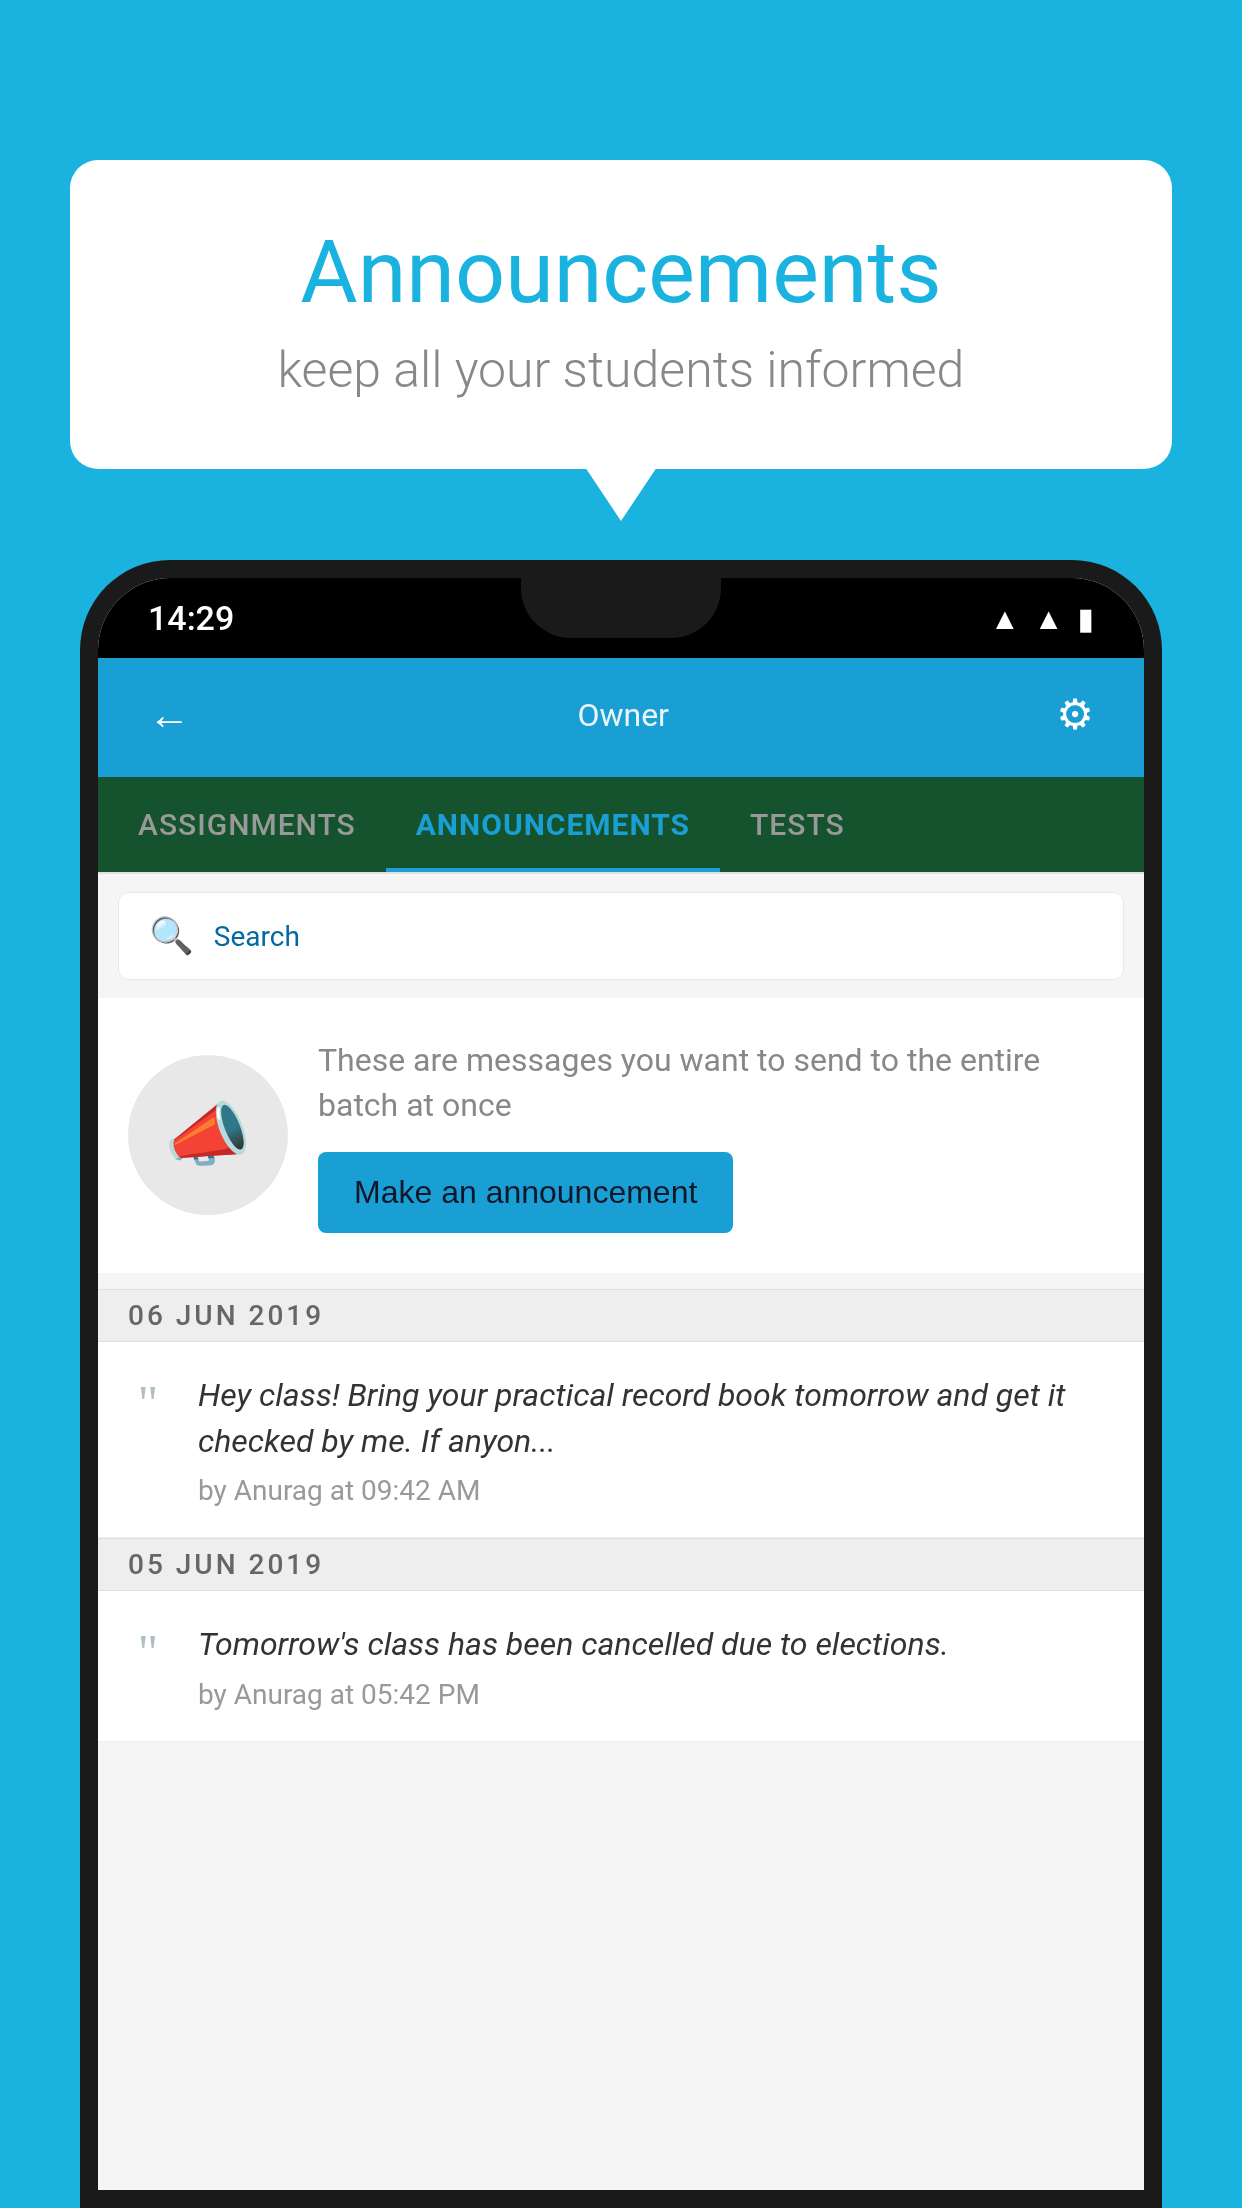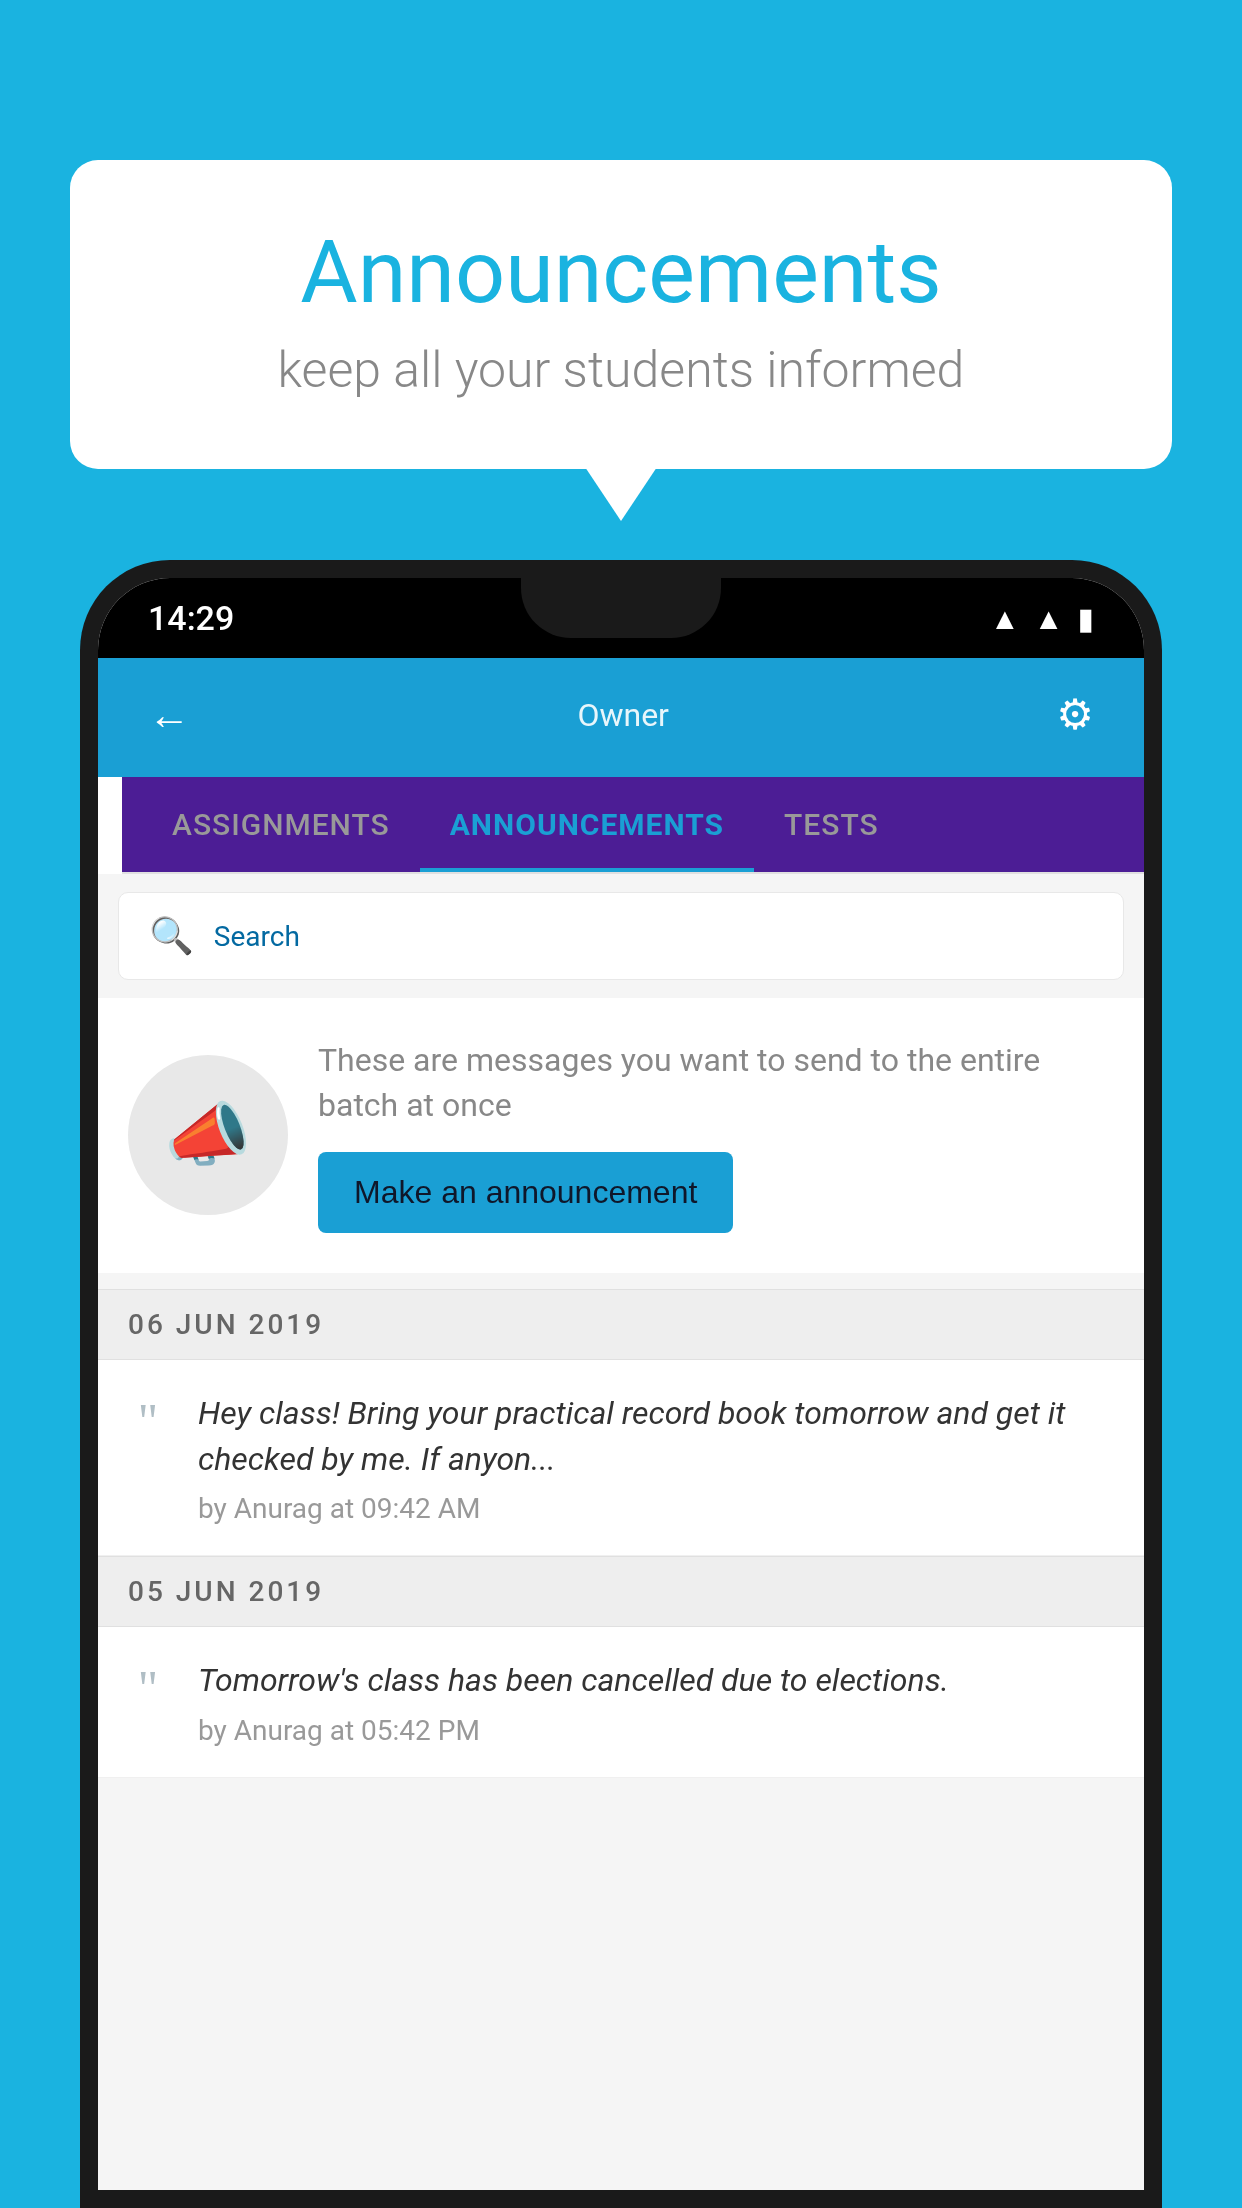--- a/index.html
+++ b/index.html
@@ -153,25 +153,24 @@
 
     .gear-btn {
       color: white;
       font-size: 42px;
       cursor: pointer;
       padding: 10px;
     }
 
     
     .tabs-bar {
-      background: #4c1d95;
+      background: #14532d;
       display: flex;
       border-bottom: 2px solid #e0e0e0;
-      padding: 0 20px;
-      margin-left: 24px;
+      padding: 0 10px;
     }
 
     .tab-item {
       padding: 30px 30px 26px;
       font-size: 30px;
       font-weight: 500;
       color: #999;
       letter-spacing: 1px;
       cursor: pointer;
       border-bottom: 4px solid transparent;
@@ -257,21 +256,21 @@
       border-radius: 8px;
       padding: 22px 36px;
       font-size: 32px;
       cursor: pointer;
       font-weight: 500;
     }
 
     
     .date-separator {
       background: #eeeeee;
-      padding: 18px 30px;
+      padding: 9px 30px;
       font-size: 28px;
       color: #666;
       letter-spacing: 3px;
       font-weight: 500;
       border-top: 1px solid #e0e0e0;
       border-bottom: 1px solid #e0e0e0;
     }
 
     
     .announcement-item {

